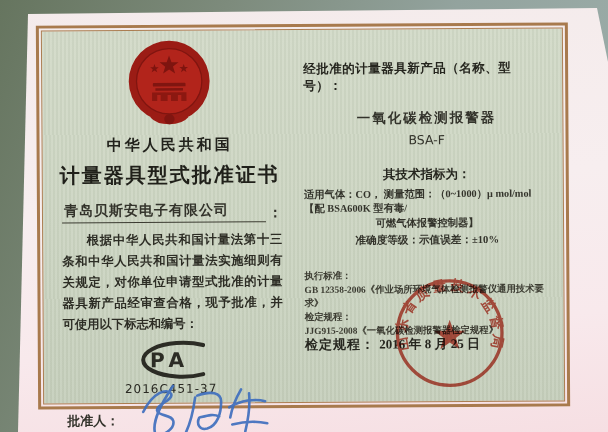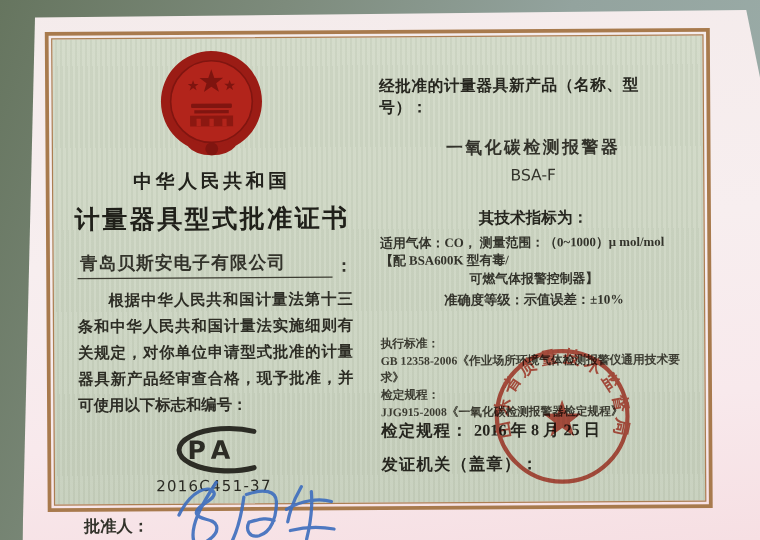--- a/index.html
+++ b/index.html
@@ -131,23 +131,20 @@
             <div class="standards">
               <div>执行标准：</div>
               <div>GB 12358-2006《作业场所环境气体检测报警仪通用技术要求》</div>
               <div>检定规程：</div>
               <div>JJG915-2008《一氧化碳检测报警器检定规程》</div>
             </div>
             <div class="date-row">
               <span>检定规程：</span>
               <span class="date-value">2016 年 8 月 25 日</span>
             </div>
-            <div class="issuer-row">
-              <span>发证机关（盖章）：</span>
-            </div>
             <svg class="seal" width="114" height="114" viewBox="0 0 120 120">
               <circle cx="60" cy="60" r="55" fill="none" stroke="#c8483a" stroke-width="3.5"></circle>
               <defs>
                 <path id="sealArc" d="M 18,79 A 46,46 0 1 1 102,79" fill="none"></path>
               </defs>
               <text font-size="14.5" font-weight="bold" fill="#c8483a" letter-spacing="3.5" font-family="Liberation Serif, serif">
                 <textPath href="#sealArc" startOffset="2">山东省质量技术监督局</textPath>
               </text>
               <polygon points="60,46 64,57.5 76.2,57.7 66.5,65.1 70,76.8 60,69.8 50,76.8 53.5,65.1 43.8,57.7 56,57.5" fill="#c8483a"></polygon>
             </svg>

